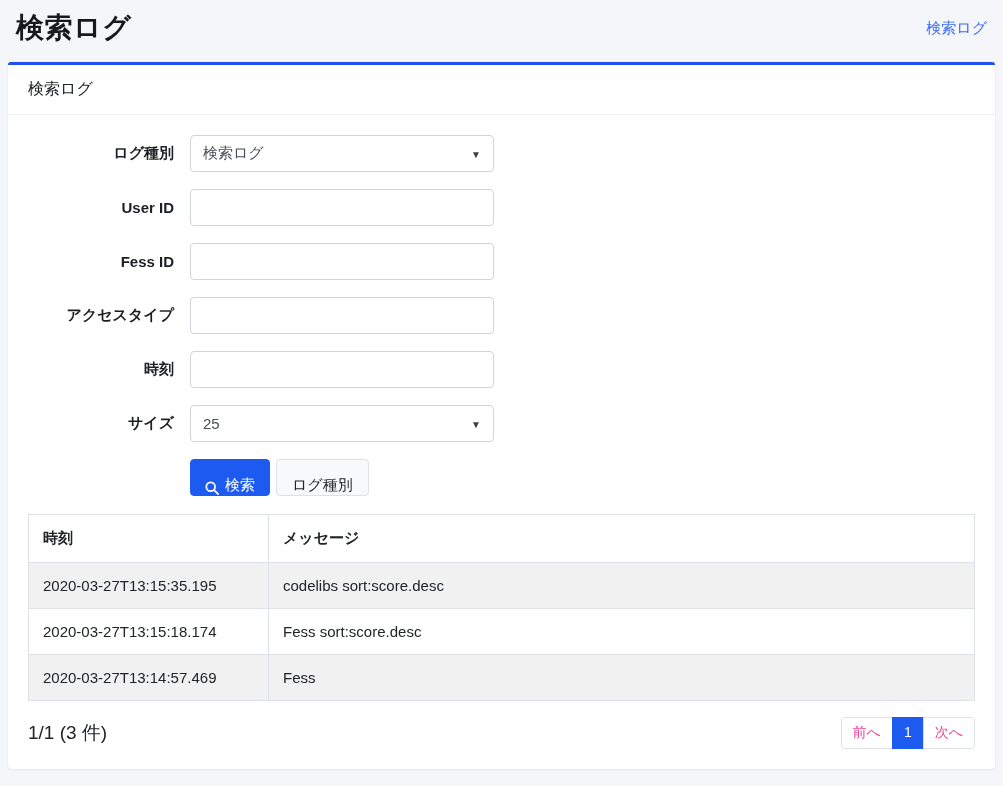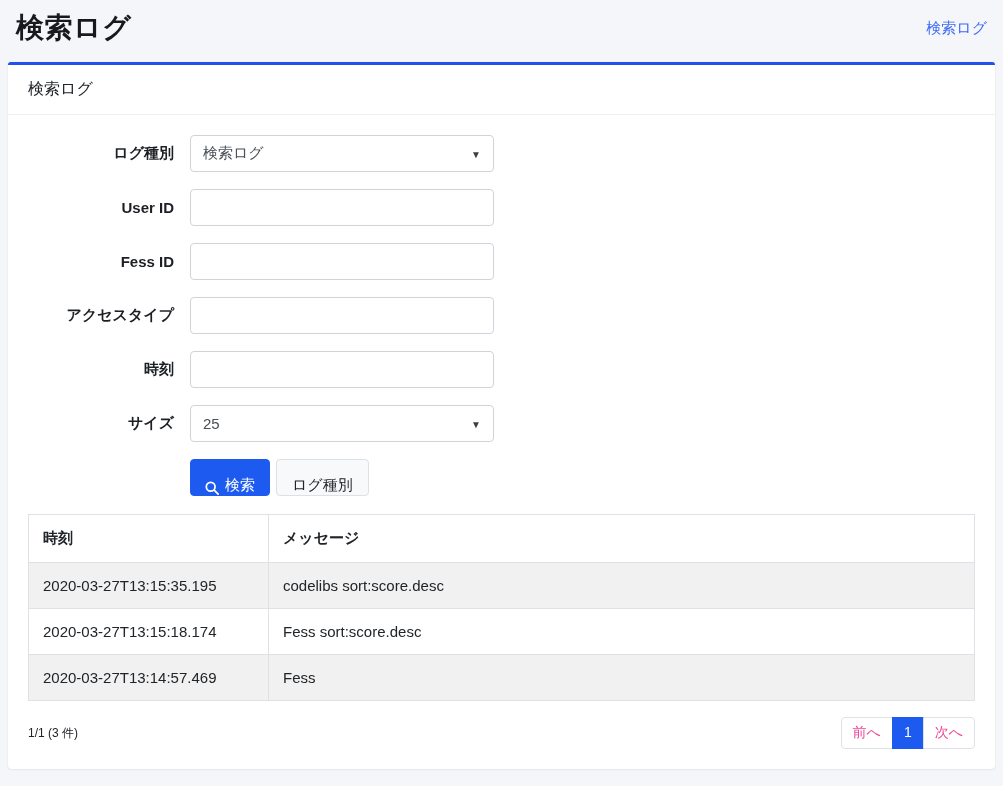--- a/index.html
+++ b/index.html
@@ -140,21 +140,21 @@
   .log-table td:nth-child(2), .log-table th:nth-child(2) { border-left: 1px solid #dee2e6; }
   .log-table tbody tr:nth-child(odd) td { background: #f1f1f1; }
 
   
   .table-footer {
     margin-top: 16px;
     display: flex;
     align-items: center;
     justify-content: space-between;
   }
-  .result-summary { font-size: 12px; color: #212529; }
+  .result-summary { font-size: 19px; color: #212529; }
   .pagination {
     display: flex;
     list-style: none;
   }
   .page-item {
     min-width: 30px;
     padding: 6px 11px;
     font-size: 14px;
     background: #ffffff;
     border: 1px solid #dee2e6;

